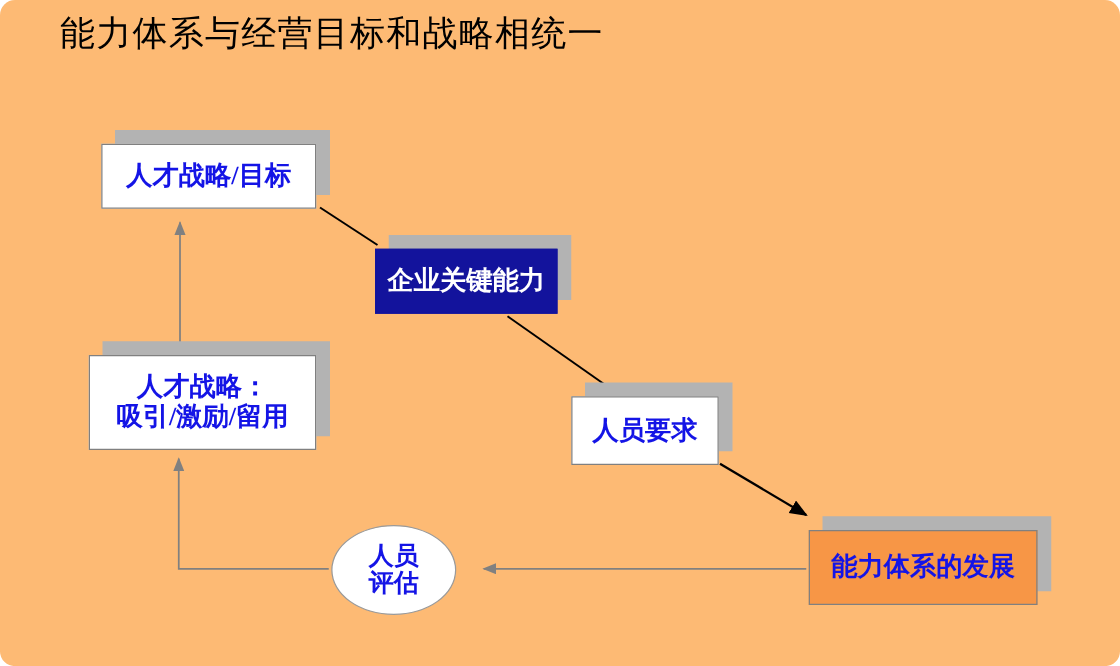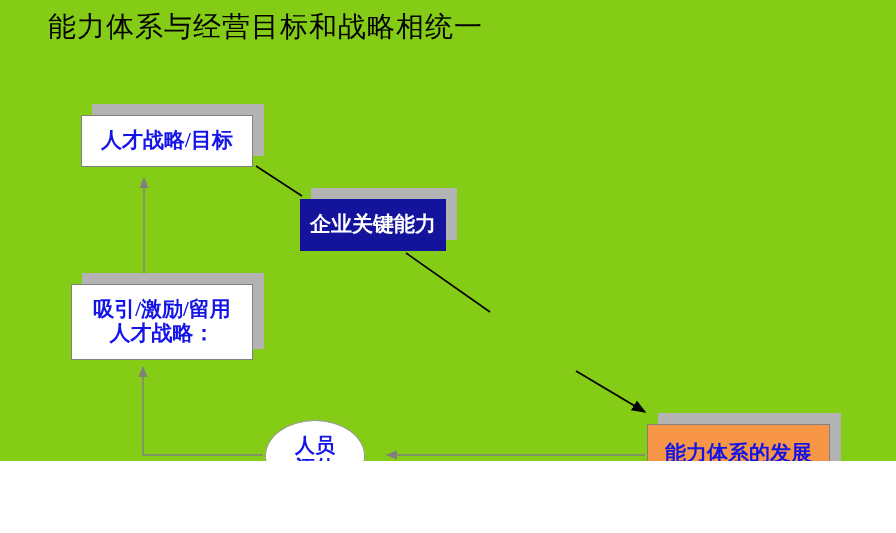--- a/index.html
+++ b/index.html
@@ -6,23 +6,24 @@
     margin: 0;
     padding: 0;
     background: #ffffff;
   }
   body {
     font-family: "Liberation Sans", sans-serif;
   }
   #slide {
     position: relative;
     width: 896px;
-    height: 461px;
-    background: #84cc16;
+    height: 533px;
+    background: #fdba74;
     overflow: hidden;
+    border-radius: 12px;
   }
   #title {
     position: absolute;
     left: 48px;
     top: 8px;
     font-family: "Liberation Serif", serif;
     font-size: 28px;
     font-weight: 400;
     color: #000000;
     letter-spacing: 1px;
@@ -156,25 +157,31 @@
   <div class="node box-navy" style="left:268px; top:199px; width:146px; height:52px;margin-left:32px;">
     <div class="shadow"></div>
     <div class="face">
       <span class="line">企业关键能力</span>
     </div>
   </div>
 
   <div class="node box-white" style="left:71px; top:284px; width:182px; height:76px;">
     <div class="shadow"></div>
     <div class="face">
+      <span class="line">人才战略：</span>
       <span class="line">吸引/激励/留用</span>
-      <span class="line">人才战略：</span>
     </div>
   </div>
 
+  <div class="node box-white" style="left:457px; top:317px; width:118px; height:55px;">
+    <div class="shadow"></div>
+    <div class="face">
+      <span class="line">人员要求</span>
+    </div>
+  </div>
 
   <div class="node ellipse" style="left:265px; top:420px; width:100px; height:72px;">
     <div class="face">
       <span class="line">人员</span>
       <span class="line">评估</span>
     </div>
   </div>
 
   <div class="node box-orange" style="left:647px; top:424px; width:183px; height:60px;">
     <div class="shadow"></div>

